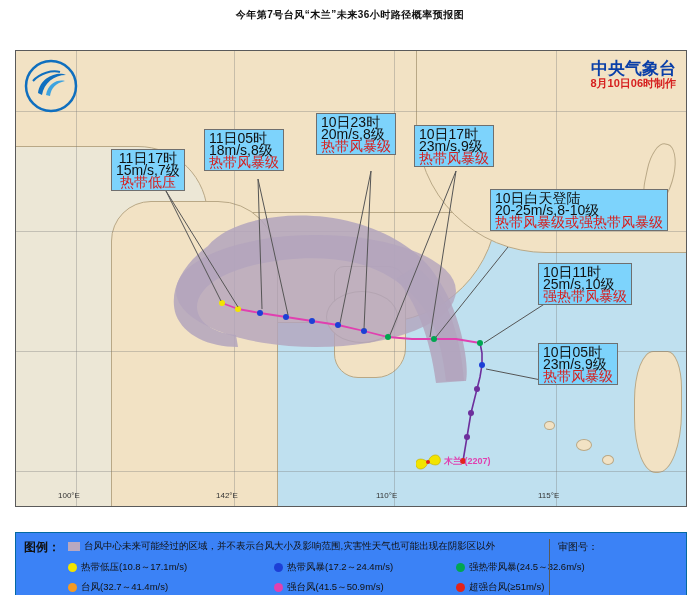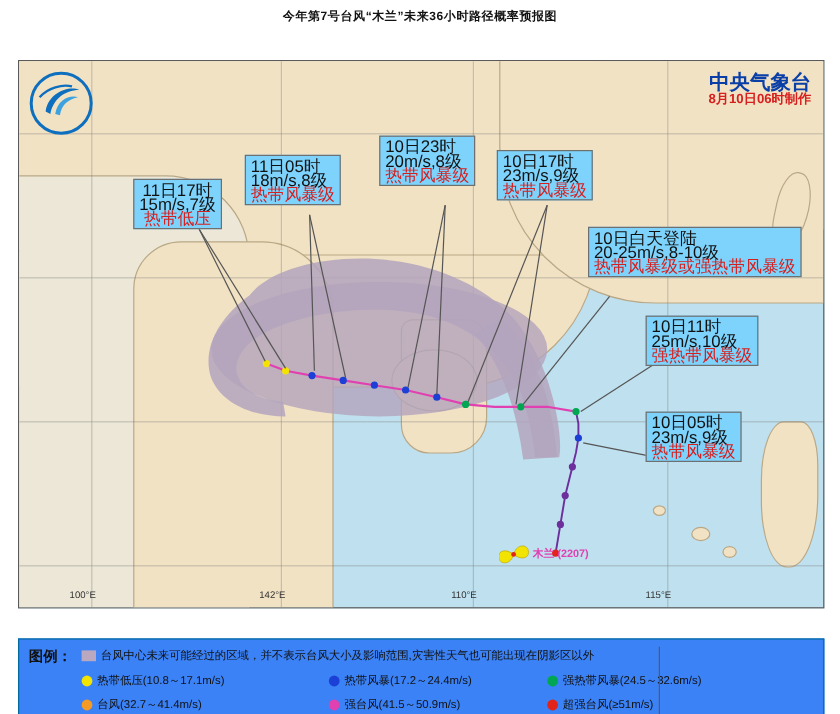--- a/index.html
+++ b/index.html
@@ -228,16 +228,17 @@
       <span class="cdot" style="background:#f59a23;"></span><span>台风(32.7～41.4m/s)</span>
     </div>
     <div class="leg-row" style="left:258px;top:48px;">
       <span class="cdot" style="background:#e040b0;"></span><span>强台风(41.5～50.9m/s)</span>
     </div>
     <div class="leg-row" style="left:440px;top:48px;">
       <span class="cdot" style="background:#e2231a;"></span><span>超强台风(≥51m/s)</span>
     </div>
 
     <div class="approval">
+      <div>审图号：</div>
     </div>
   </div>
 
 </div>
 
 </body></html>

